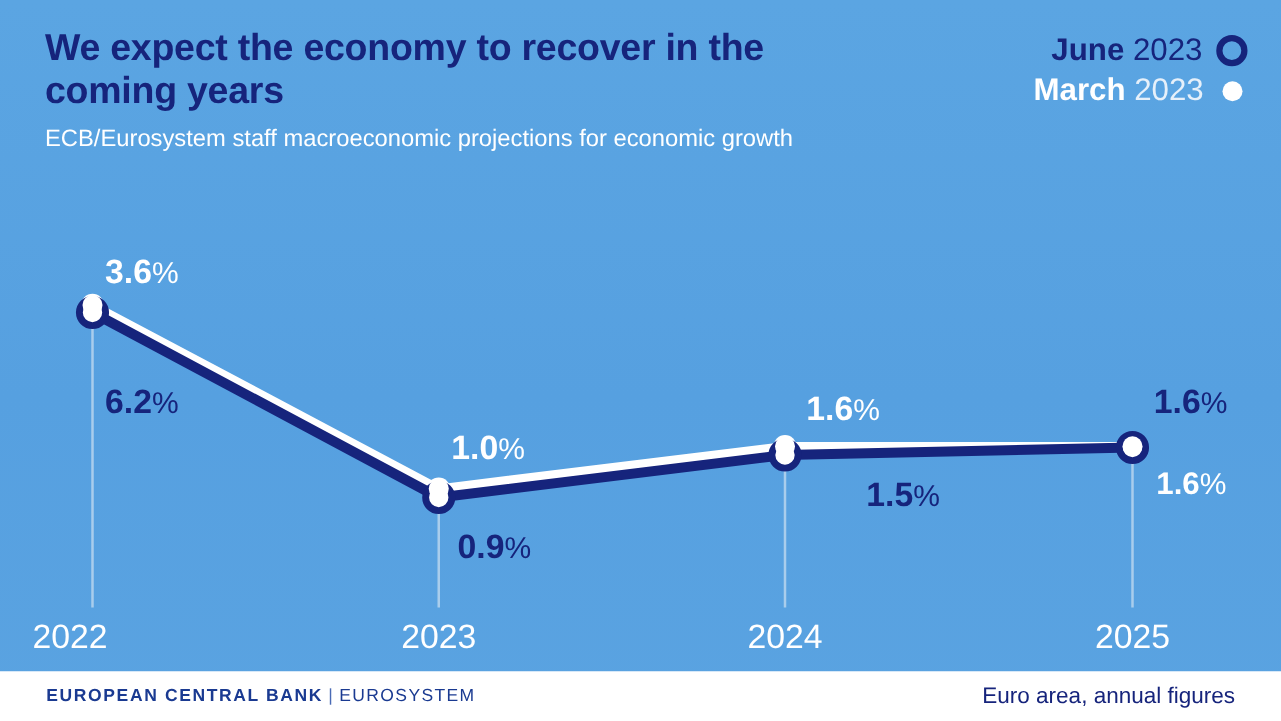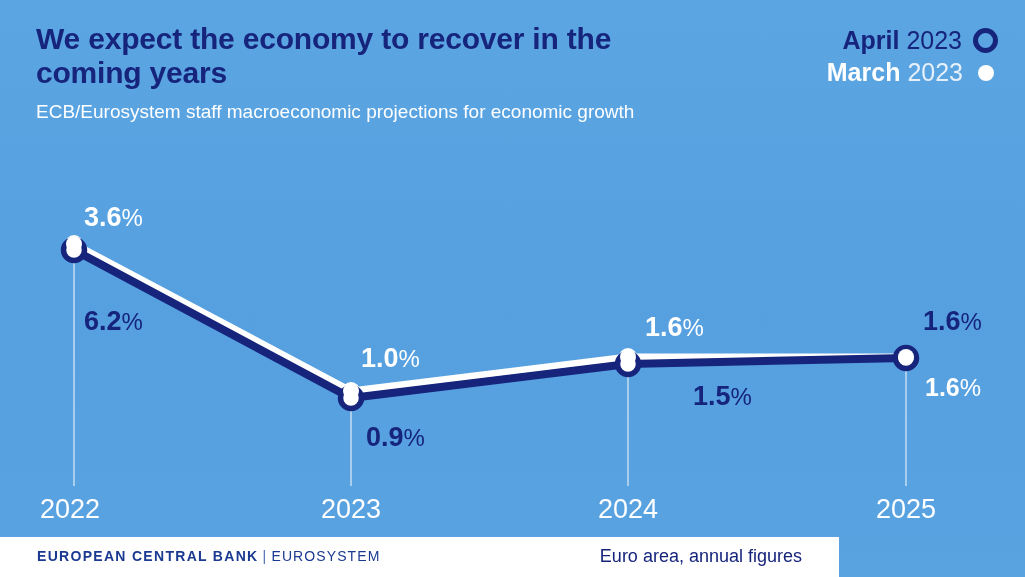--- a/index.html
+++ b/index.html
@@ -59,21 +59,21 @@
   .vl-navy{color:#16247c;}
 
   
   .xlabel{
     position:absolute;color:#ffffff;font-size:27px;line-height:1;
     transform:translateX(-50%);white-space:nowrap;
   }
 
   
   .footer{
-    position:absolute;left:0;bottom:0;width:839px;height:40px;
+    position:absolute;left:0;bottom:0;width:1025px;height:40px;
     background:#ffffff;
   }
   .footer-logo{
     position:absolute;left:37px;top:11px;
     font-size:14px;letter-spacing:1.3px;color:#1a3a91;white-space:nowrap;
   }
   .footer-logo .bold{font-weight:bold;}
   .footer-logo .sep{font-weight:normal;color:#4a6ab5;margin:0 4px;}
   .footer-logo .light{font-weight:normal;letter-spacing:1.1px;}
   .footer-note{
@@ -86,21 +86,21 @@
 
 <div class="infographic">
 
   <div class="header">
     <h1 class="title">We expect the economy to recover in the coming years</h1>
     <p class="subtitle">ECB/Eurosystem staff macroeconomic projections for economic growth</p>
   </div>
 
   <div class="legend">
     <div class="legend-row">
-      <span class="legend-label legend-june"><span class="nm">April</span> <span class="yr">2023</span></span>
+      <span class="legend-label legend-june"><span class="nm">June</span> <span class="yr">2023</span></span>
       <span class="legend-marker-ring"></span>
     </div>
     <div class="legend-row">
       <span class="legend-label legend-march"><span class="nm">March</span> <span class="yr">2023</span></span>
       <span class="legend-marker-dot"></span>
     </div>
   </div>
 
   <div class="plot">
     <svg width="1025" height="577">
@@ -168,21 +168,21 @@
     </div>
 
     <div class="vlabel vl-navy" style="left:923px;top:308px;">
       <span>1.6</span><span class="pct">%</span>
     </div>
 
     <div class="vlabel vl-white" style="left:925px;top:375px;font-size:25px;">
       <span>1.6</span><span class="pct">%</span>
     </div>
 
-    <div class="xlabel" style="left:70px;top:496px;">2022</div>
+    <div class="xlabel" style="left:56px;top:496px;">2022</div>
     <div class="xlabel" style="left:351px;top:496px;">2023</div>
     <div class="xlabel" style="left:628px;top:496px;">2024</div>
     <div class="xlabel" style="left:906px;top:496px;">2025</div>
   </div>
 
   <div class="footer">
     <div class="footer-logo"><span class="bold">EUROPEAN CENTRAL BANK</span><span class="sep">|</span><span class="light">EUROSYSTEM</span></div>
     <div class="footer-note">Euro area, annual figures</div>
   </div>
 

